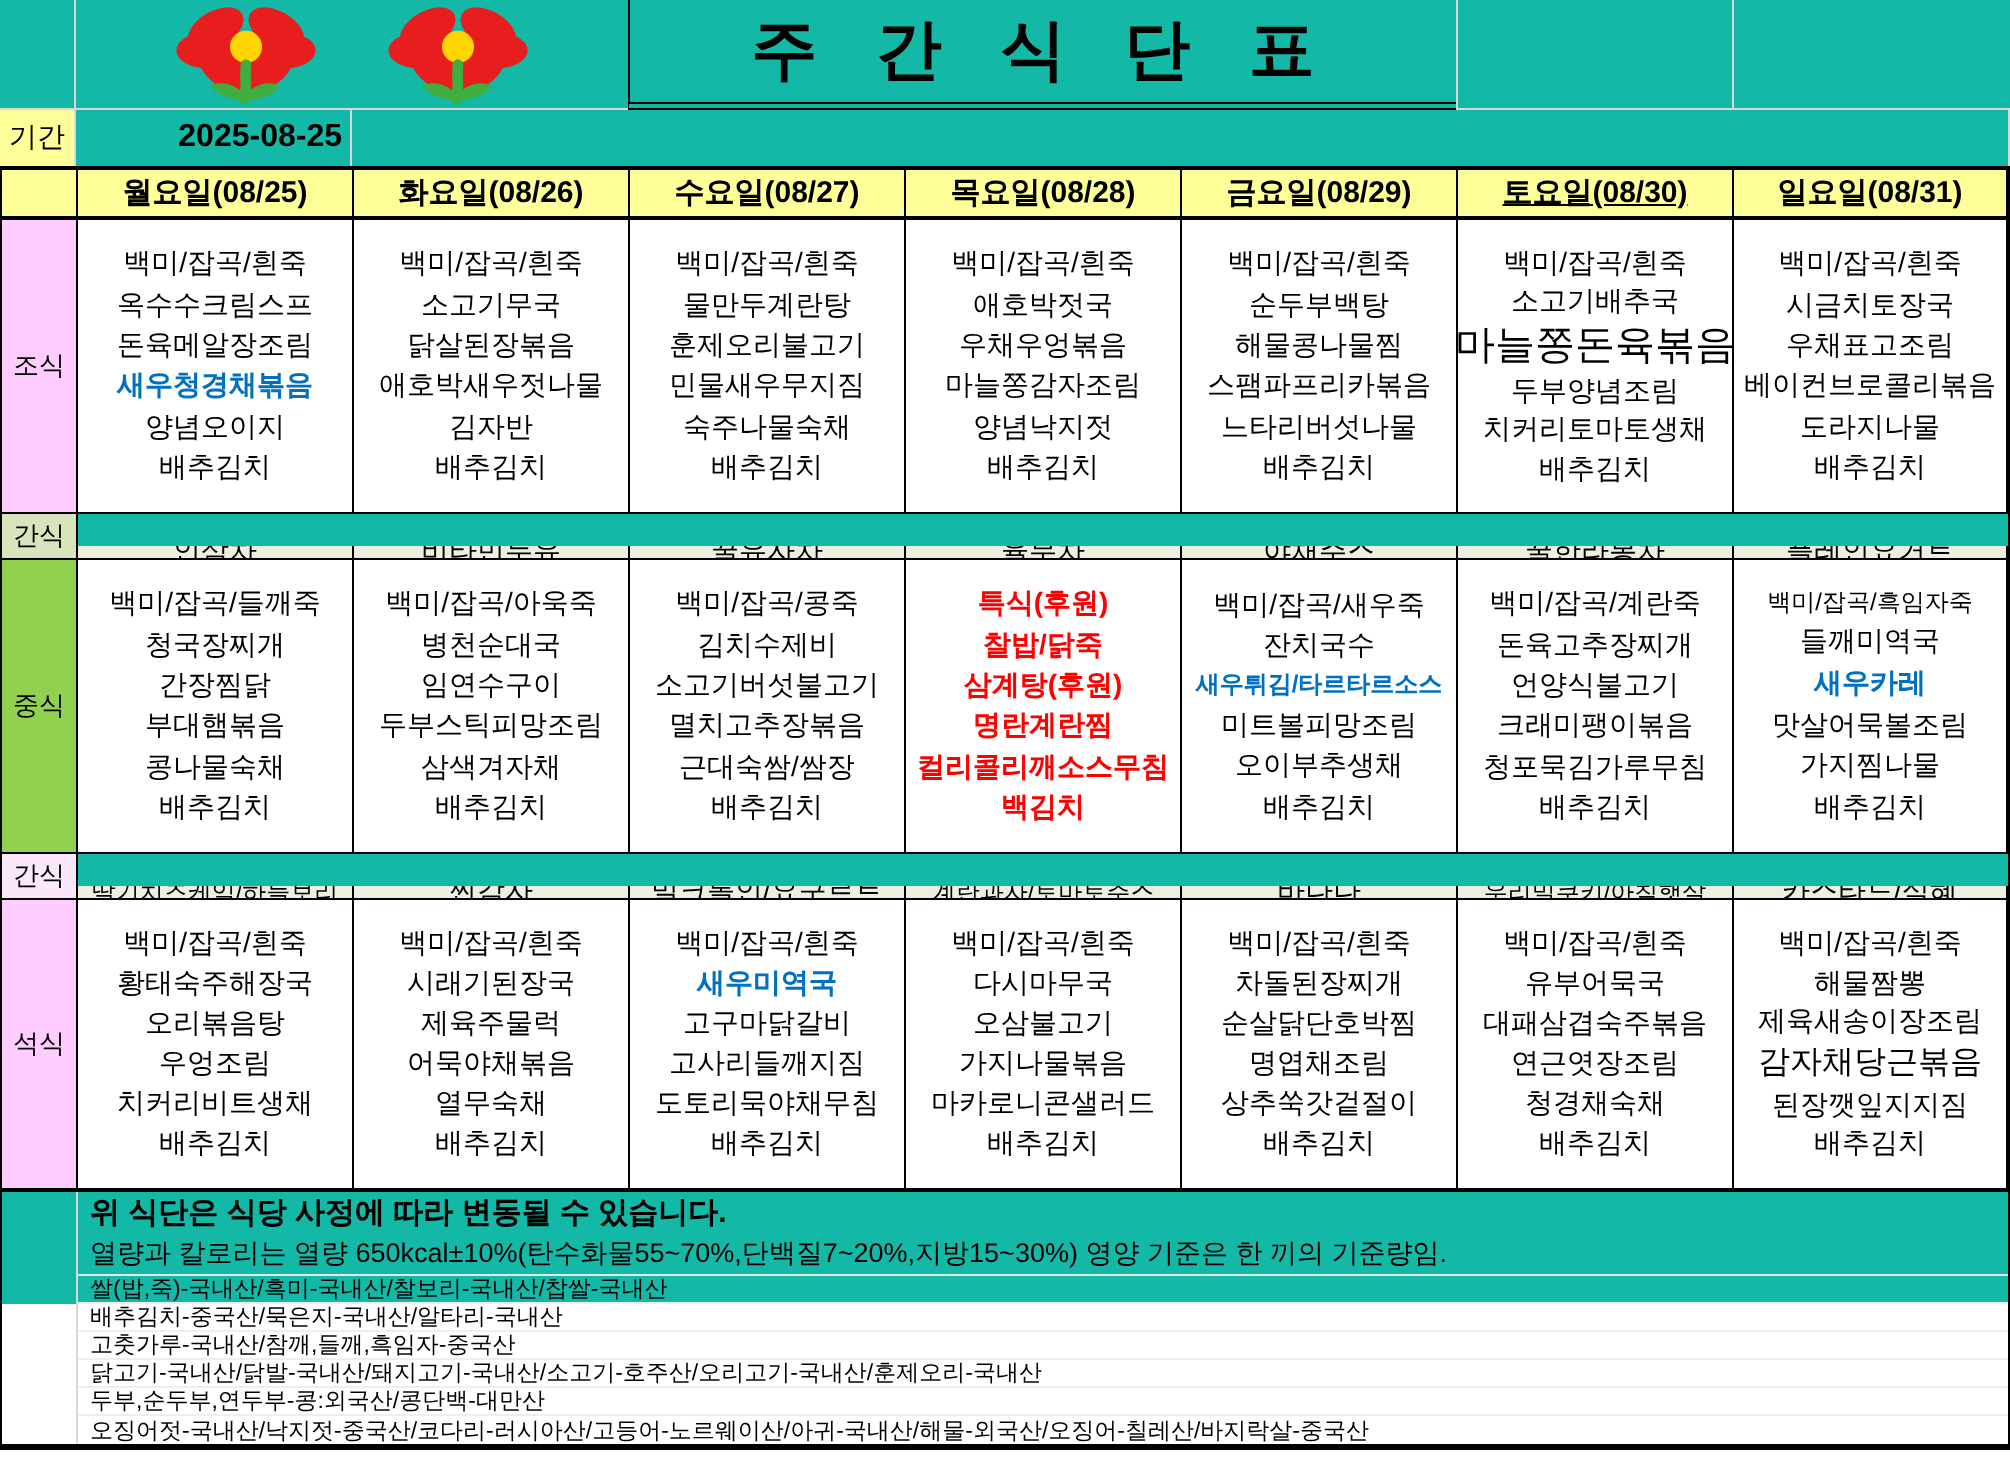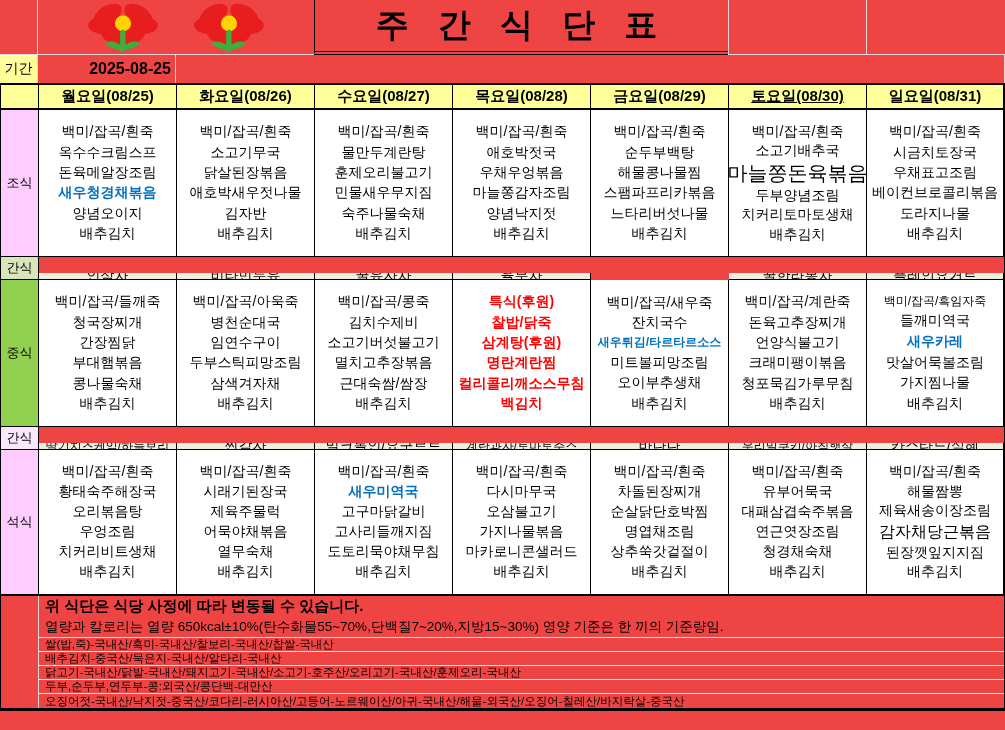--- a/index.html
+++ b/index.html
@@ -1,18 +1,18 @@
 <!DOCTYPE html>
 <html><head>
 <meta charset="utf-8">
 <style>
   html,body{margin:0;padding:0;background:#ffffff;}
   body{width:1005px;height:730px;overflow:hidden;
        font-family:"Liberation Sans","DejaVu Sans",sans-serif;color:#000;}
-  .sheet{position:relative;width:1005px;height:730px;background:#ef4444;}
+  .sheet{position:relative;width:1005px;height:652px;background:#14b8a6;}
 
   
   .top-row{display:flex;height:55px;width:1005px;box-sizing:border-box;}
   .cell-a0{width:38px;border-right:1px solid #d8d8d8;border-bottom:1px solid #d8d8d8;box-sizing:border-box;}
   .flower-cell{width:276px;display:flex;align-items:center;justify-content:center;gap:14px;
                border-bottom:1px solid #d8d8d8;box-sizing:border-box;}
   .title-cell{width:414px;display:flex;align-items:center;justify-content:center;
               font-size:33px;font-weight:700;letter-spacing:10px;
               border-left:1px solid #000;border-bottom:4px double #000;box-sizing:border-box;}
   .top-r1{width:138px;border-left:1px solid #d8d8d8;border-bottom:1px solid #d8d8d8;box-sizing:border-box;}
@@ -221,20 +221,21 @@
       </div>
       <div class="mg-cell hdr" style="grid-area: 1 / 6; background: rgb(255, 255, 153);">금요일(08/29)</div>
       <div class="mg-cell meal" style="grid-area: 2 / 6;">
         <div class="menu-item" style="font-size: 14px;">백미/잡곡/흰죽</div>
         <div class="menu-item" style="font-size: 14px;">순두부백탕</div>
         <div class="menu-item" style="font-size: 14px;">해물콩나물찜</div>
         <div class="menu-item" style="font-size: 14px;">스팸파프리카볶음</div>
         <div class="menu-item" style="font-size: 14px;">느타리버섯나물</div>
         <div class="menu-item" style="font-size: 14px;">배추김치</div>
       </div>
+      <div class="mg-cell snack" style="grid-area: 3 / 6; background: rgb(238, 240, 223); font-size: 14px;">야채주스</div>
       <div class="mg-cell meal" style="grid-area: 4 / 6;">
         <div class="menu-item" style="font-size: 14px;">백미/잡곡/새우죽</div>
         <div class="menu-item" style="font-size: 14px;">잔치국수</div>
         <div class="menu-item item-blue" style="color: rgb(0, 112, 192); font-size: 12px;">새우튀김/타르타르소스</div>
         <div class="menu-item" style="font-size: 14px;">미트볼피망조림</div>
         <div class="menu-item" style="font-size: 14px;">오이부추생채</div>
         <div class="menu-item" style="font-size: 14px;">배추김치</div>
       </div>
       <div class="mg-cell snack" style="grid-area: 5 / 6; background: rgb(238, 240, 223); font-size: 14px;">바나나</div>
       <div class="mg-cell meal" style="grid-area: 6 / 6;">
@@ -301,19 +302,20 @@
       </div>
     </div>
 
   <div class="notes">
     <div class="notes-gutter"></div>
     <div id="notes-body" class="notes-body">
         <div class="note-line note-bold">위 식단은 식당 사정에 따라 변동될 수 있습니다.</div>
         <div class="note-line note-normal">열량과 칼로리는 열량 650kcal±10%(탄수화물55~70%,단백질7~20%,지방15~30%) 영양 기준은 한 끼의 기준량임.</div>
         <div class="note-line note-small">쌀(밥,죽)-국내산/흑미-국내산/찰보리-국내산/찹쌀-국내산</div>
         <div class="note-line note-small">배추김치-중국산/묵은지-국내산/알타리-국내산</div>
+        <div class="note-line note-small">고춧가루-국내산/참깨,들깨,흑임자-중국산</div>
         <div class="note-line note-small">닭고기-국내산/닭발-국내산/돼지고기-국내산/소고기-호주산/오리고기-국내산/훈제오리-국내산</div>
         <div class="note-line note-small">두부,순두부,연두부-콩:외국산/콩단백-대만산</div>
         <div class="note-line note-small">오징어젓-국내산/낙지젓-중국산/코다리-러시아산/고등어-노르웨이산/아귀-국내산/해물-외국산/오징어-칠레산/바지락살-중국산</div>
       </div>
   </div>
 
 </div>
 
 </body></html>

